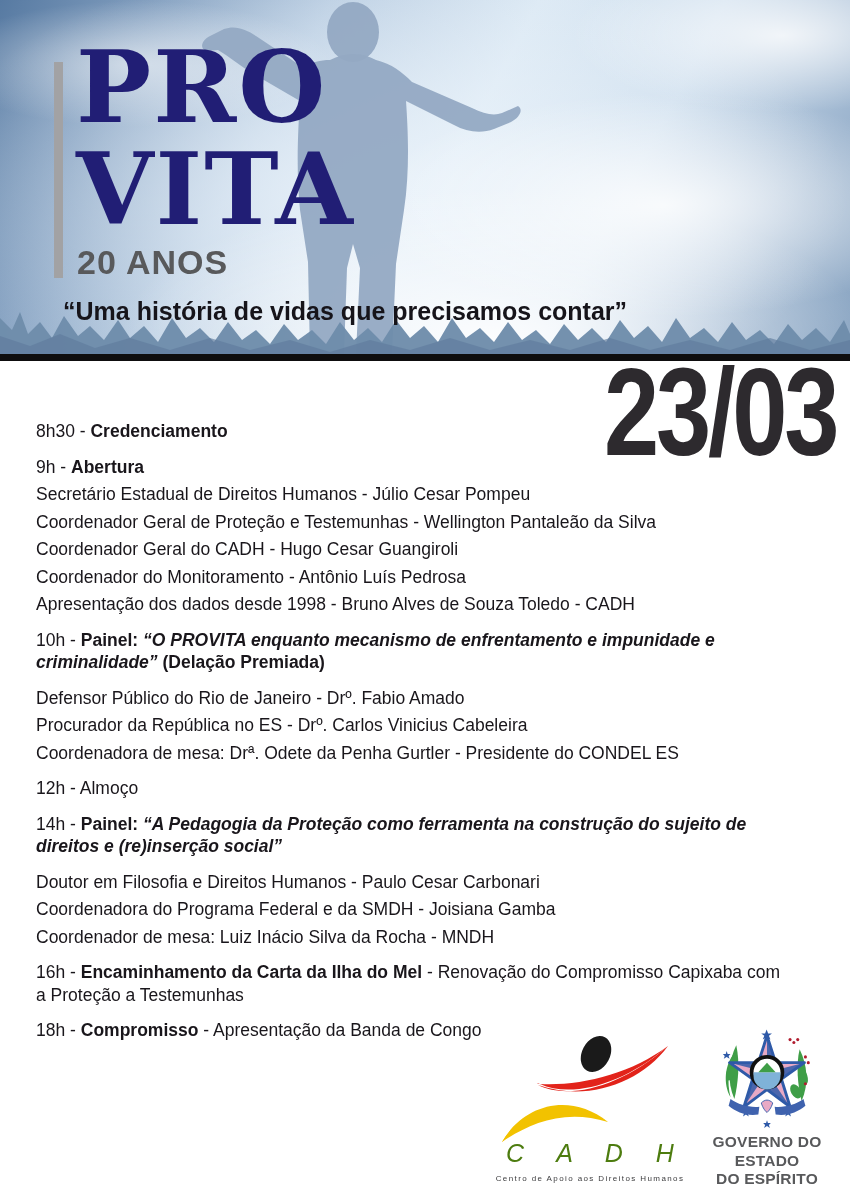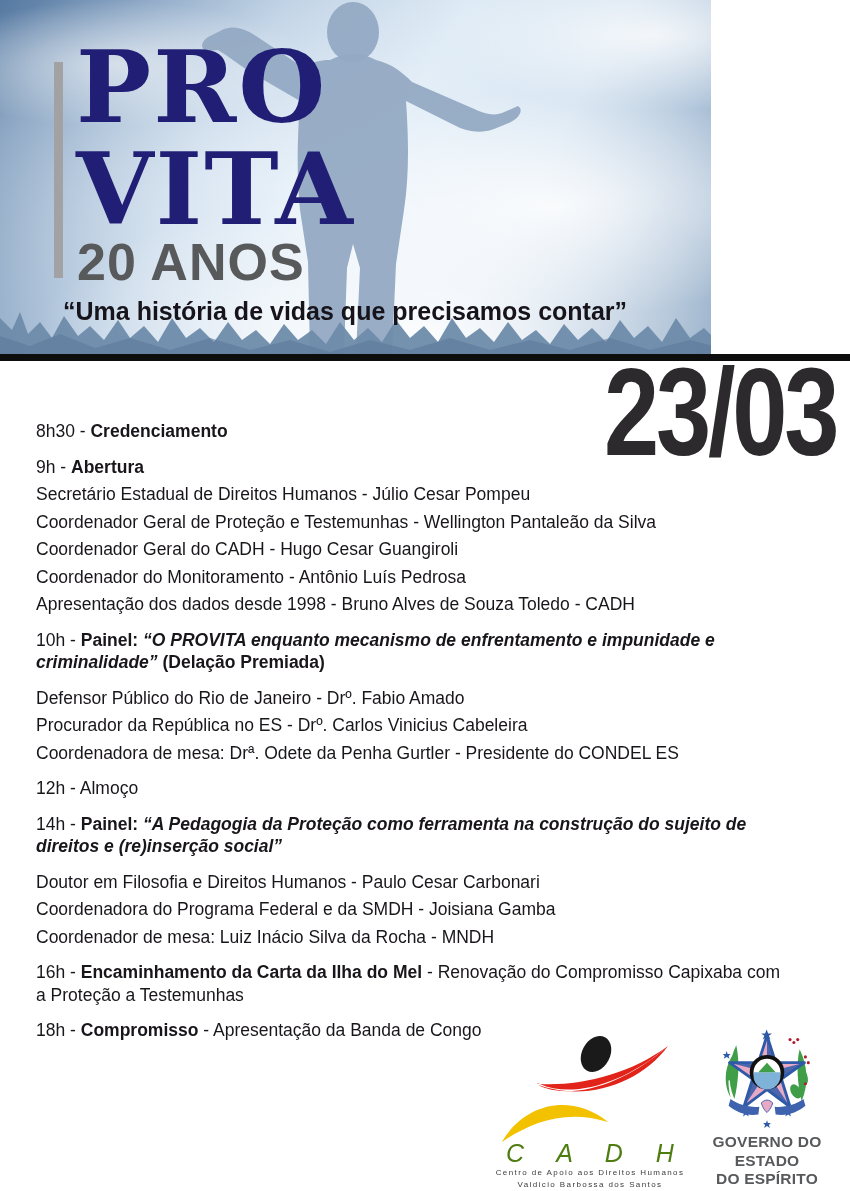--- a/index.html
+++ b/index.html
@@ -3,38 +3,38 @@
 <meta charset="utf-8">
 <title>PROVITA 20 ANOS — Programação</title>
 <style>
   html,body{margin:0;padding:0;background:#ffffff;}
   .poster{
     position:relative;width:850px;height:1191px;background:#ffffff;overflow:hidden;
     font-family:"Liberation Sans",sans-serif;color:#19161b;
   }
   
   .hero{
-    position:absolute;left:0;top:0;width:711px;height:354px;overflow:hidden;
+    position:absolute;left:0;top:0;width:850px;height:354px;overflow:hidden;
     background:
       radial-gradient(ellipse 420px 160px at 78% 58%, rgba(255,255,255,.85), rgba(255,255,255,0) 70%),
       radial-gradient(ellipse 520px 210px at 58% 96%, rgba(255,255,255,.92), rgba(255,255,255,0) 72%),
       radial-gradient(ellipse 300px 110px at 92% 10%, rgba(255,255,255,.8), rgba(255,255,255,0) 70%),
       radial-gradient(ellipse 280px 90px at 16% 18%, rgba(255,255,255,.55), rgba(255,255,255,0) 70%),
       radial-gradient(ellipse 620px 320px at 45% 55%, rgba(236,244,251,.9), rgba(236,244,251,0) 75%),
       linear-gradient(118deg,#577aa2 0%,#7f9cbd 14%,#b8cce1 32%,#dce9f4 52%,#cfdfee 70%,#9db5cf 88%,#8aa5c2 100%);
   }
   .hero-art{position:absolute;left:0;top:0;width:850px;height:354px;}
   .accent-bar{position:absolute;left:54px;top:62px;width:9px;height:216px;background:#a2a2a4;}
   .hero-title{
     position:absolute;left:76px;top:36px;
     font-family:"DejaVu Serif",serif;font-weight:bold;font-size:100px;line-height:102px;
     color:#211e75;letter-spacing:2px;
   }
   .hero-years{
-    position:absolute;left:77px;top:236px;font-weight:bold;font-size:52px;
+    position:absolute;left:77px;top:236px;font-weight:bold;font-size:34px;
     color:#58595b;letter-spacing:1px;line-height:52px;
   }
   .hero-tagline{
     position:absolute;left:63px;top:297px;font-weight:bold;font-size:25px;color:#16141a;
     white-space:nowrap;
   }
   .hero-divider{position:absolute;left:0;top:354px;width:850px;height:7px;background:#0e0d0e;}
   
   .prog-heading{position:absolute;left:35px;top:372px;font-size:28px;font-weight:bold;color:#19161b;}
   .prog-date{
@@ -48,21 +48,21 @@
   .seg-r{font-weight:normal;font-style:normal;}
   .seg-b{font-weight:bold;font-style:normal;}
   .seg-bi{font-weight:bold;font-style:italic;}
   
   .cadh{position:absolute;left:490px;top:1032px;width:200px;text-align:center;}
   .cadh svg{display:block;margin:0 auto;}
   .cadh-acronym{
     margin-top:-4px;font-size:25px;font-style:italic;letter-spacing:13px;padding-left:13px;
     color:#4d7c0f;line-height:26px;
   }
-  .cadh-sub{font-size:8px;letter-spacing:1.4px;color:#3c3c3e;line-height:10px;margin-top:2px;}
+  .cadh-sub{font-size:8px;letter-spacing:1.4px;color:#3c3c3e;line-height:10px;margin-top:8px;}
   .gov{position:absolute;left:688px;top:1028px;width:158px;text-align:center;}
   .gov svg{display:block;margin:0 auto;}
   .gov-name{margin-top:5px;font-size:15.5px;font-weight:bold;color:#58595b;line-height:18.5px;letter-spacing:0.2px;}
 </style>
 </head>
 <body>
 
 <div class="poster">
 
   <div class="hero">

